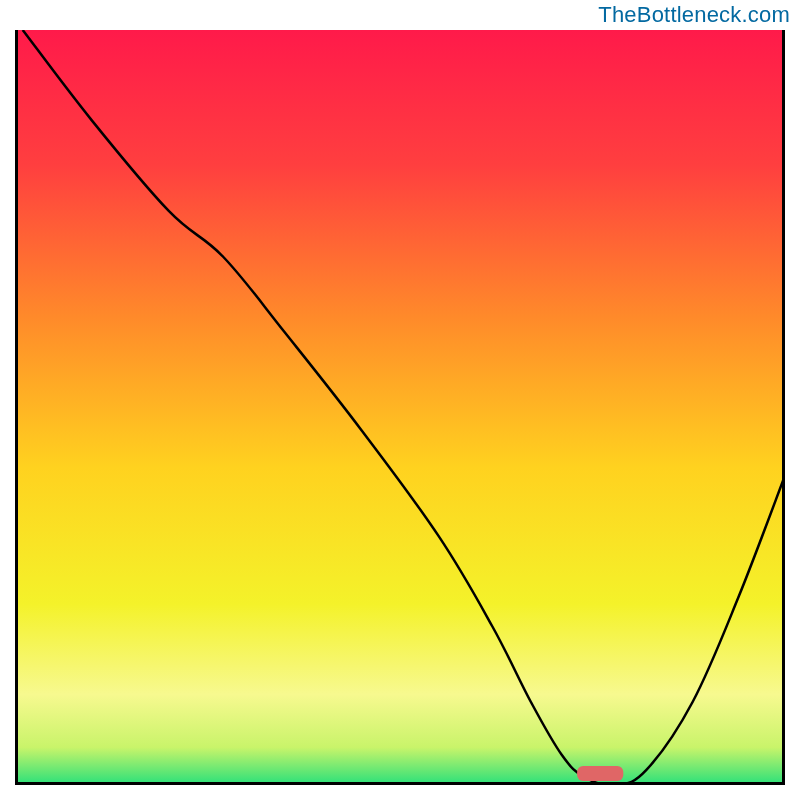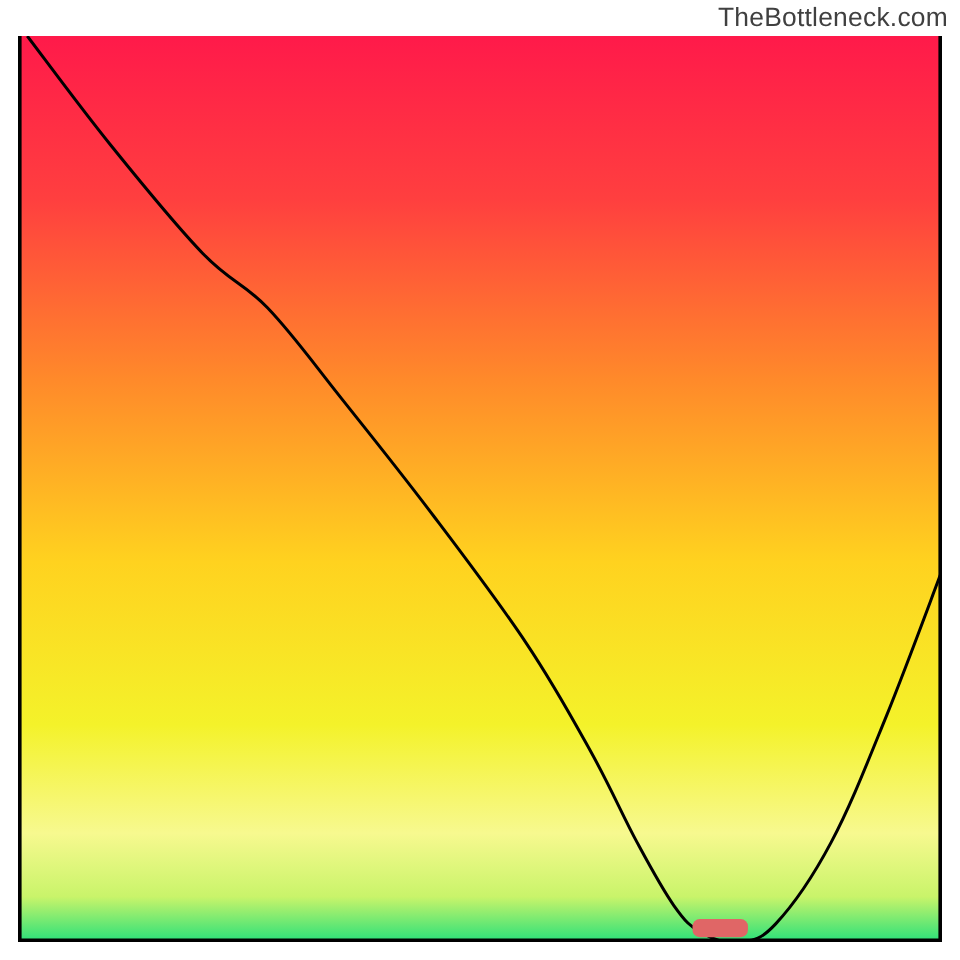--- a/index.html
+++ b/index.html
@@ -14,21 +14,21 @@
     position: relative;
     width: 800px;
     height: 800px;
   }
   .watermark {
     position: absolute;
     top: 2px;
     right: 10px;
     font-size: 22px;
     font-weight: 500;
-    color: #404040;
+    color: #0369a1;
     letter-spacing: 0.2px;
     text-align: right;
   }
   
 
   svg.chart {
     position: absolute;
     top: 30px;
     left: 15px;
     width: 770px;

